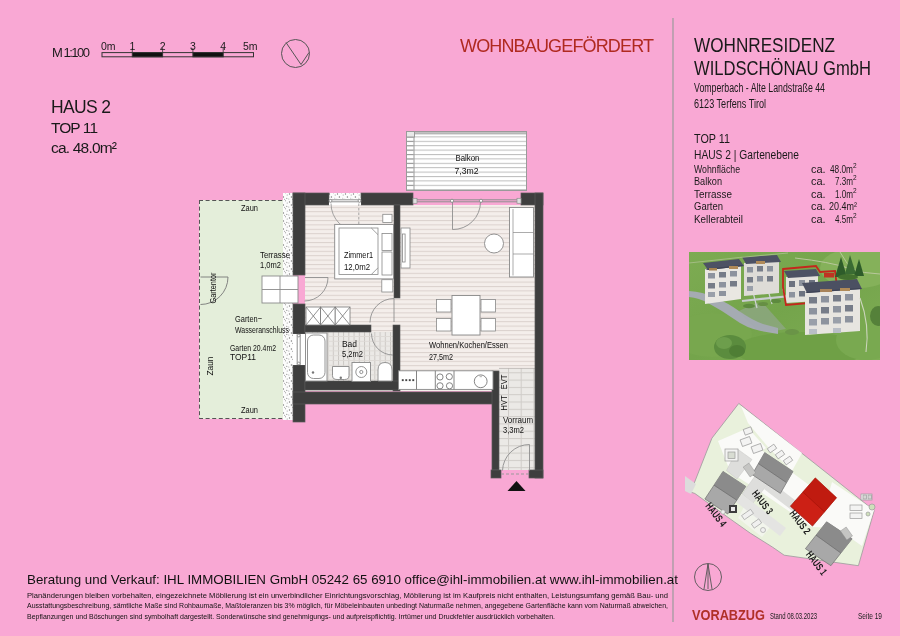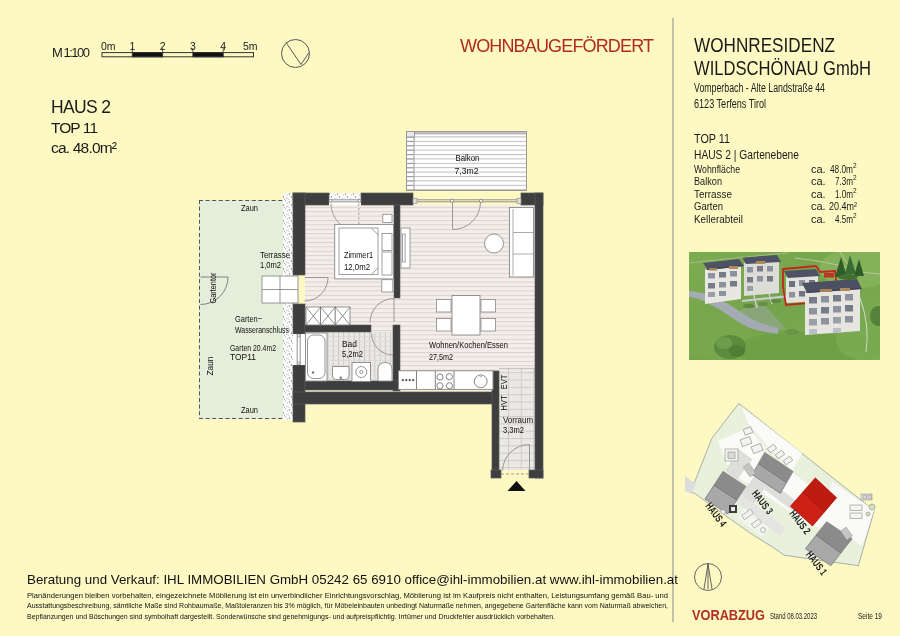--- a/index.html
+++ b/index.html
@@ -1,16 +1,16 @@
 <!DOCTYPE html>
 <html><head>
 <meta charset="utf-8">
 <style>
   html,body{margin:0;padding:0;background:#fff;}
-  #page{position:relative;width:900px;height:636px;background:#fef9c3;overflow:hidden;
+  #page{position:relative;width:900px;height:636px;background:#f9a8d4;overflow:hidden;
         font-family:"Liberation Sans",sans-serif;}
   svg text{font-family:"Liberation Sans",sans-serif;}
 </style>
 </head>
 <body>
 <div id="page">
 <svg width="900" height="636" viewBox="0 0 900 636">
 <defs>
   <pattern id="floorLines" width="4" height="4.4" patternUnits="userSpaceOnUse">
     <rect width="4" height="4.4" fill="#f4eeeb"></rect>

